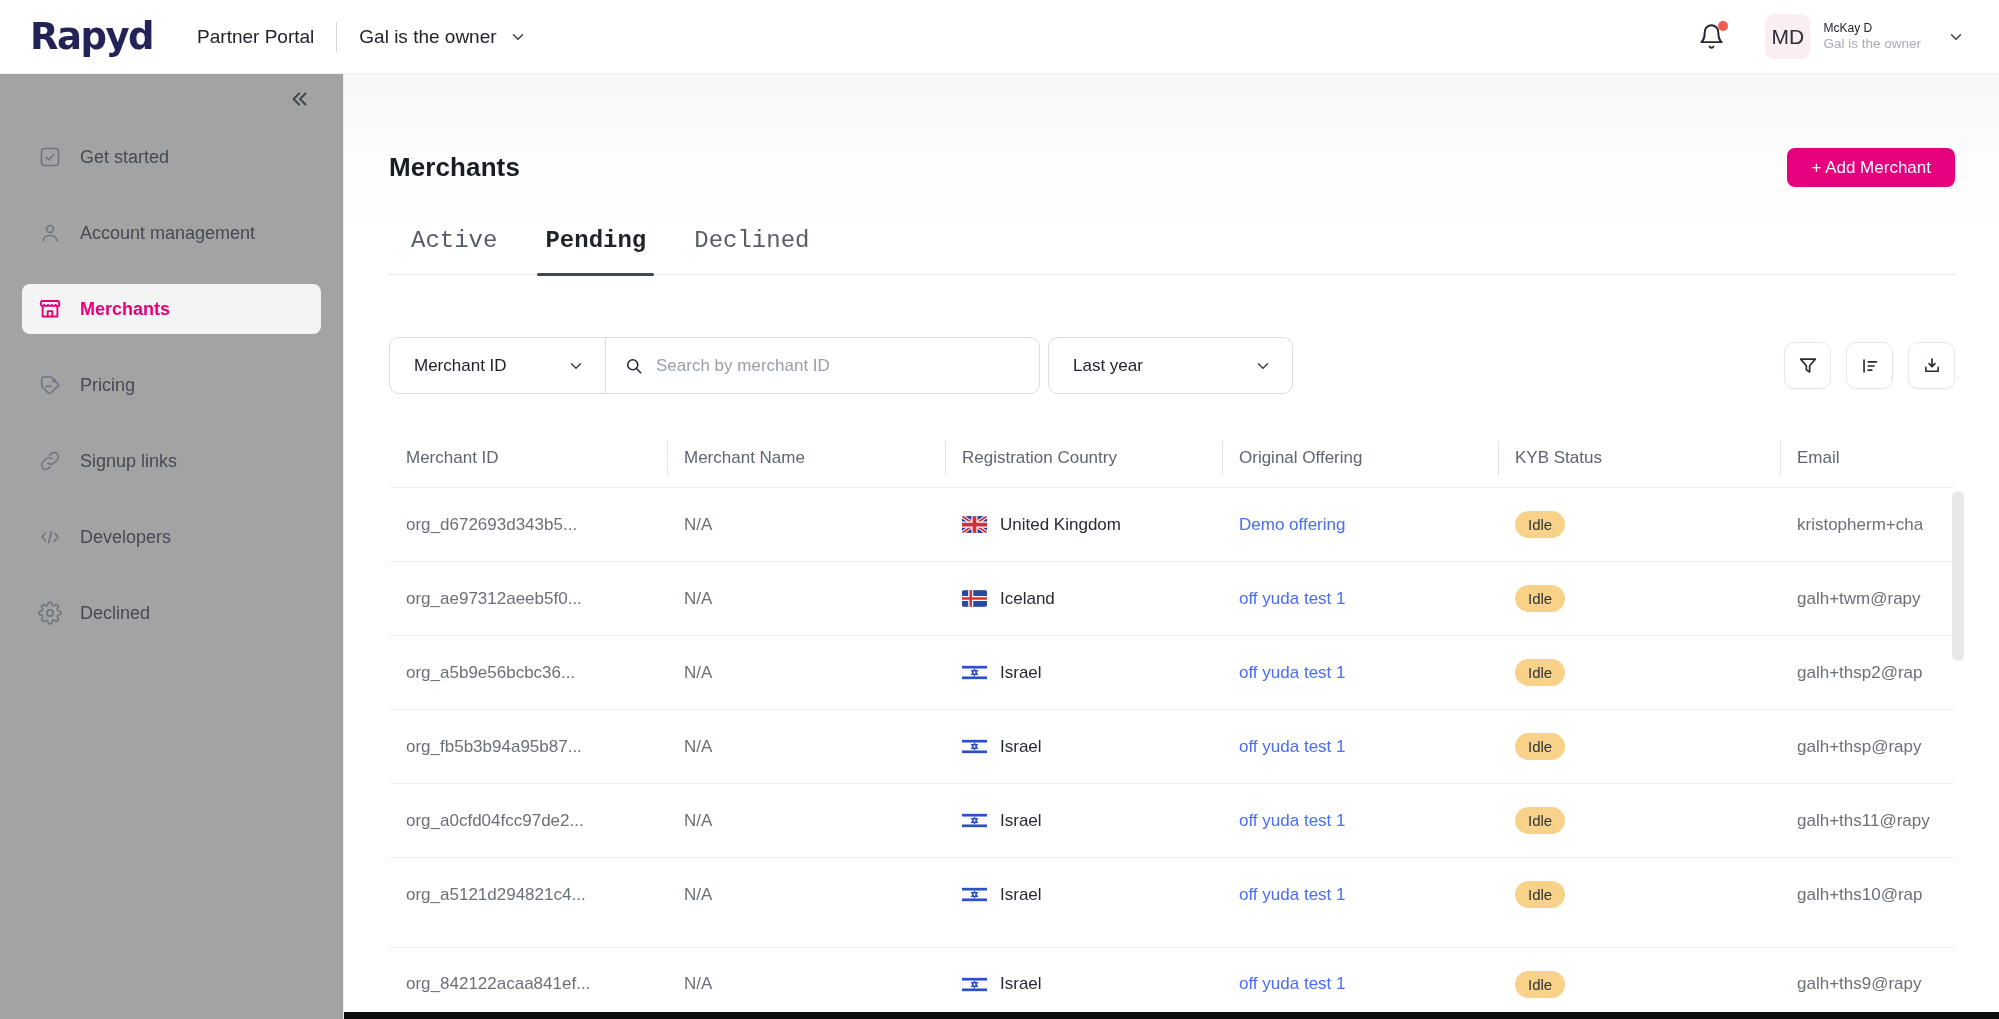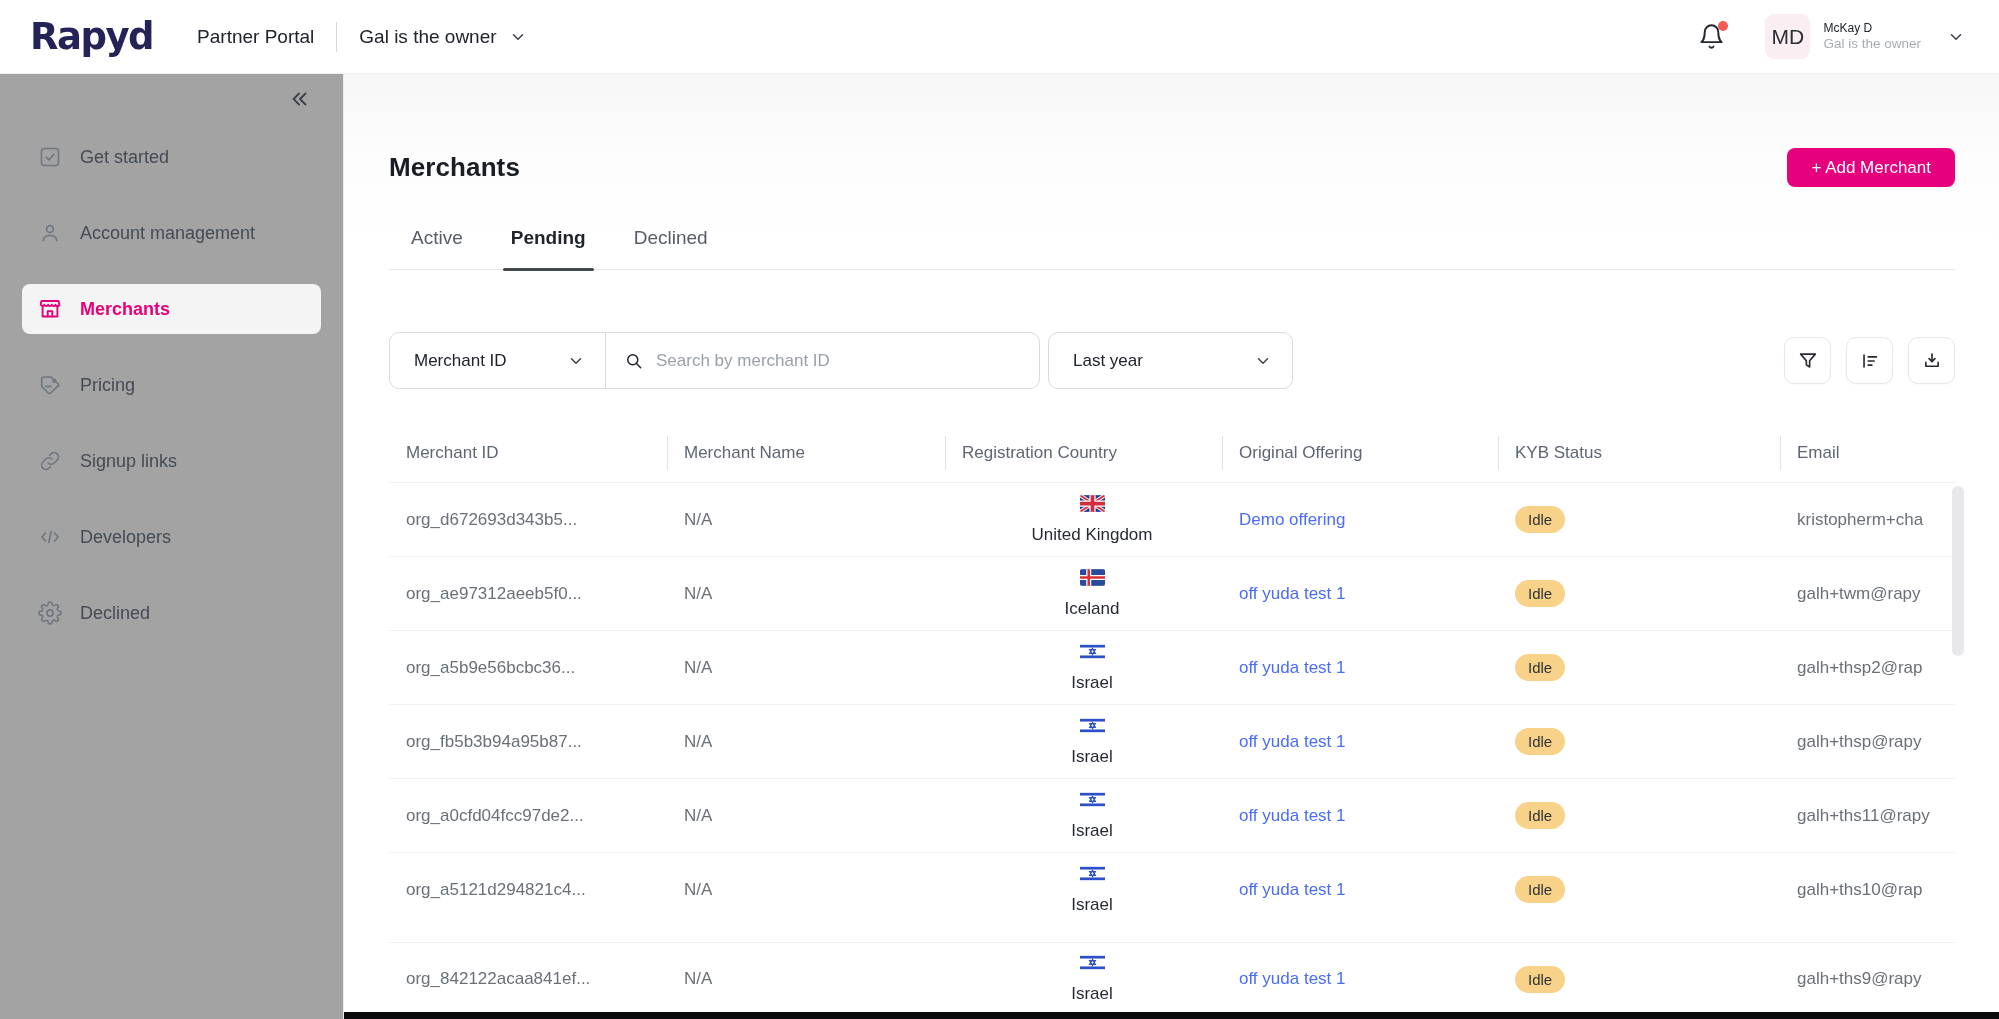--- a/index.html
+++ b/index.html
@@ -60,21 +60,21 @@
     padding:0 44px 0 45px;
   }
   .page-head { margin-top:74px; display:flex; align-items:center; justify-content:space-between; }
   .page-title { font-size:26px; font-weight:700; color:#191d24; letter-spacing:0.1px; }
   .add-btn {
     height:39px; padding:0 24px; background:#e6007e; color:#fff; border:none; border-radius:8px;
     font-size:17px; font-family:inherit; cursor:pointer; display:flex; align-items:center; font-weight:500;
   }
 
   .tabs-row { margin-top:40px; border-bottom:1px solid #e8e8ea; padding-left:20px; display:flex; gap:44px; }
-  .tab { font-size:19px; color:#565d66; padding:0 2px 20px; cursor:pointer; position:relative; }
+  .tab { font-size:24px; color:#565d66; padding:0 2px 20px; cursor:pointer; position:relative;font-family:Liberation Mono, monospace; }
   .tab.active { color:#1f242b; font-weight:700; }
   .tab.active::after { content:""; position:absolute; left:-6px; right:-6px; bottom:-2px; height:3px; background:#43484f; border-radius:2px; }
 
   .filter-row { margin-top:62px; display:flex; align-items:center; }
   .search-group {
     display:flex; height:57px; width:651px; border:1px solid #dcdce0; border-radius:10px; background:#fff; overflow:hidden;
   }
   .search-cat {
     width:216px; display:flex; align-items:center; justify-content:space-between;
     padding:0 20px 0 24px; border-right:1px solid #dcdce0; cursor:pointer; font-size:17px; color:#20242c;
@@ -98,21 +98,21 @@
 
   
   .table-area { margin-top:35px; position:relative; }
   .tgrid { display:grid; grid-template-columns:278px 278px 277px 276px 282px minmax(0,1fr); }
   .thead { height:58px; align-items:center; }
   .th { font-size:17px; color:#5e6673; padding-left:17px; position:relative; }
   .th + .th::before { content:""; position:absolute; left:0; top:-7px; bottom:-7px; width:1px; background:#e3e3e6; }
   .trow { height:74px; align-items:center; border-top:1px solid #f1f1f3; }
   .trow:last-of-type { border-bottom:1px solid #f1f1f3;margin-top:16px; }
   .td { padding-left:17px; font-size:17px; color:#6a7077; white-space:nowrap; overflow:hidden; }
-  .c-country { display:flex; align-items:center; gap:13px; color:#262b33; font-weight:500;flex-direction:column; }
+  .c-country { display:flex; align-items:center; gap:13px; color:#262b33; font-weight:500; }
   .flag { width:25px; height:17px; flex:none; border-radius:2px; overflow:hidden; box-shadow:0 0 0 0.5px rgba(0,0,0,0.08) inset; }
   .flag svg { width:25px; height:17px; }
   .offering-link { color:#4a6cf7; cursor:pointer; text-decoration:none; }
   .badge {
     display:inline-block; background:#f9d28a; color:#2e3338; font-size:15px;
     padding:6px 13px; border-radius:14px; line-height:1;
   }
   .vscroll { position:absolute; top:62px; right:-9px; width:12px; height:170px; background:#e8e8eb; border-radius:6px; }
 
   .bottom-bar { position:absolute; left:0; right:0; bottom:0; height:7px; background:#0c0c0e; }

